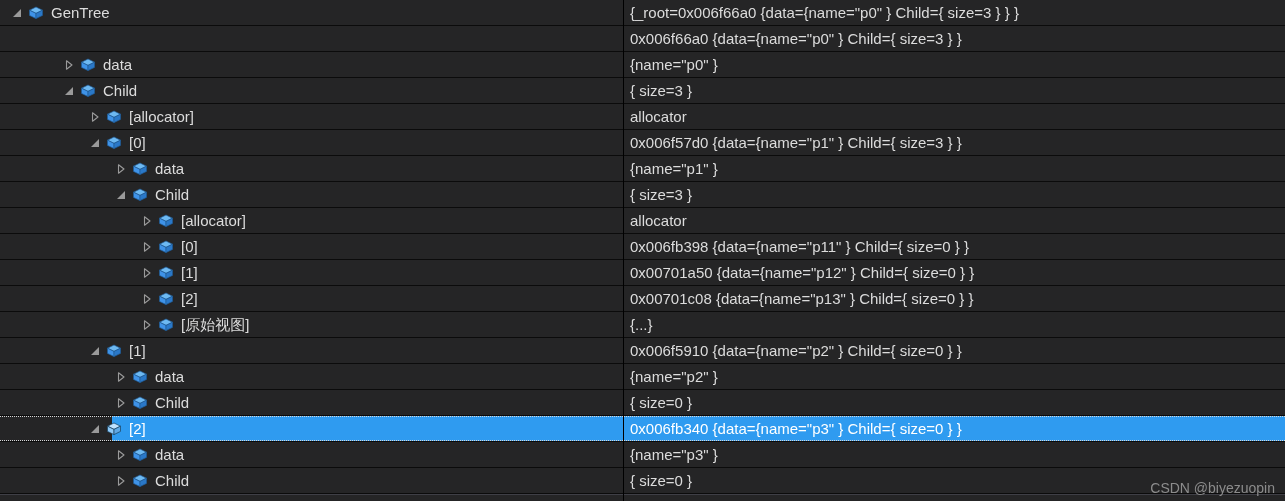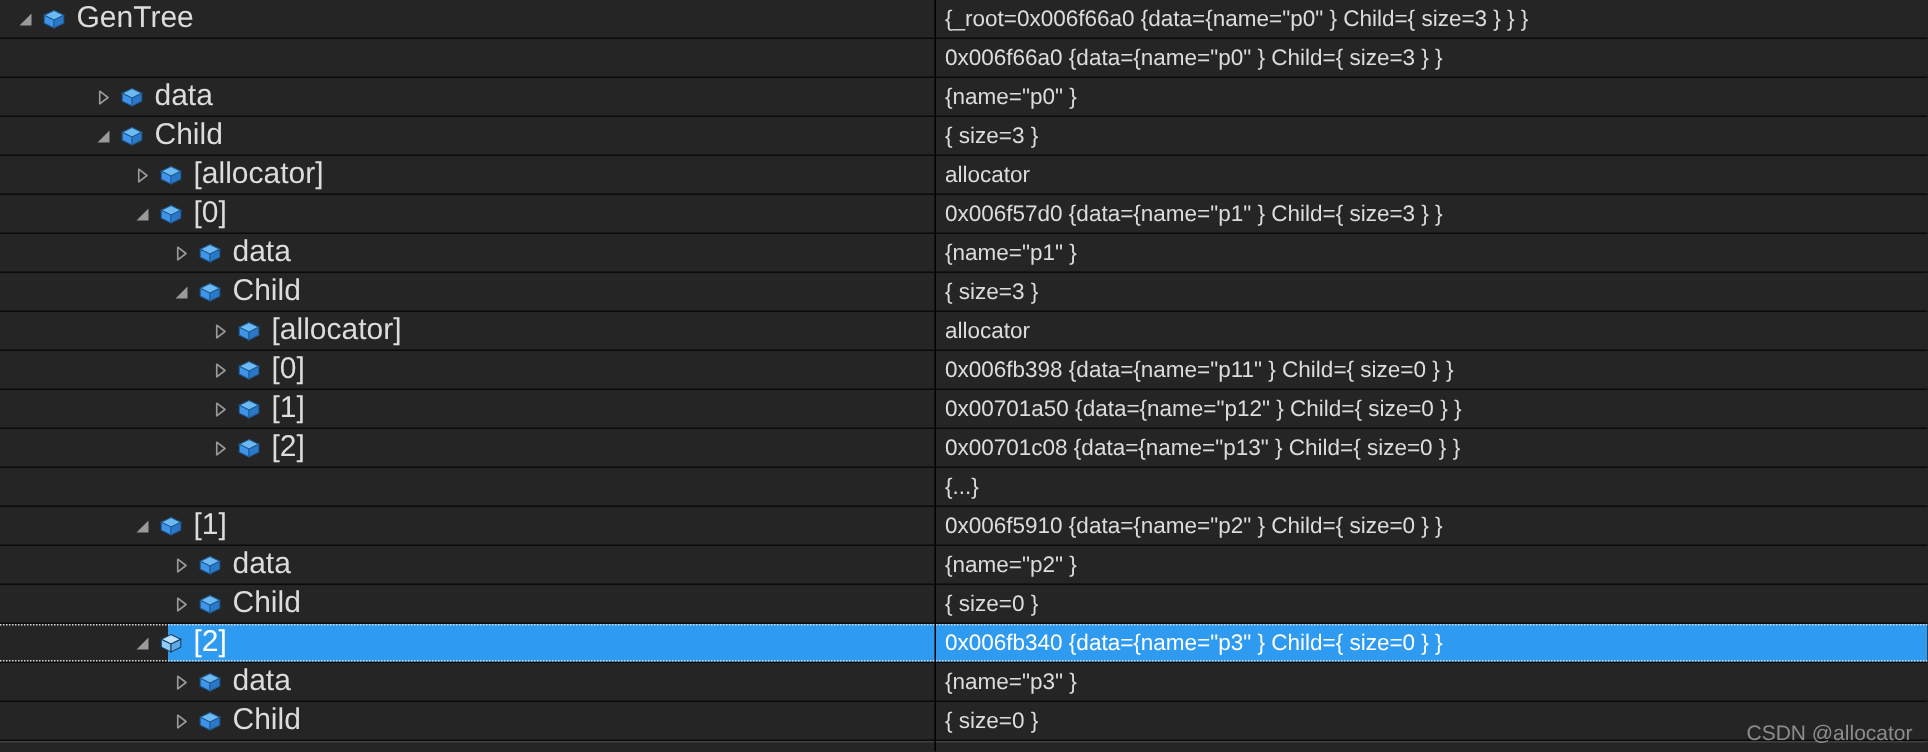--- a/index.html
+++ b/index.html
@@ -95,21 +95,21 @@
     height: 25px;
     display: flex;
     align-items: center;
     justify-content: center;
   }
   .node-icon svg { display: block; }
 
   .node-label {
     flex: 0 0 auto;
     color: #dcdcdc;
-    font-size: 20px;
+    font-size: 15px;
     padding-left: 5px;
     line-height: 25px;
   }
 
   
   .tree-row.selected .sel-band {
     position: absolute;
     top: 0;
     left: 112px;
     right: 0;
@@ -366,20 +366,36 @@
               <path d="M8 2 L14.5 5.2 L8 8.4 L1.5 5.2 Z" fill="#6db9f2" stroke="#1f5c96" stroke-width="0.7"></path>
               <path d="M1.5 5.2 L8 8.4 L8 13.6 L1.5 10.4 Z" fill="#3f93e8" stroke="#1f5c96" stroke-width="0.7"></path>
               <path d="M14.5 5.2 L8 8.4 L8 13.6 L14.5 10.4 Z" fill="#2a78c8" stroke="#1f5c96" stroke-width="0.7"></path>
             </svg>
           </span>
           <span class="node-label">[2]</span>
         </div>
         <div class="value-cell">0x00701c08 {data={name="p13" } Child={ size=0 } }</div>
       </div>
       <div class="tree-row">
+        <div class="name-cell">
+          <span class="indent" style="width: 138px;"></span>
+          <span class="expander">
+            <svg width="10" height="10" viewBox="0 0 10 10">
+              <path d="M2.5 0.8 L8 5 L2.5 9.2 Z" fill="none" stroke="#9a9a9a" stroke-width="1.1" stroke-linejoin="round"></path>
+            </svg>
+          </span>
+          <span class="node-icon">
+            <svg width="16" height="16" viewBox="0 0 16 16">
+              <path d="M8 2 L14.5 5.2 L8 8.4 L1.5 5.2 Z" fill="#6db9f2" stroke="#1f5c96" stroke-width="0.7"></path>
+              <path d="M1.5 5.2 L8 8.4 L8 13.6 L1.5 10.4 Z" fill="#3f93e8" stroke="#1f5c96" stroke-width="0.7"></path>
+              <path d="M14.5 5.2 L8 8.4 L8 13.6 L14.5 10.4 Z" fill="#2a78c8" stroke="#1f5c96" stroke-width="0.7"></path>
+            </svg>
+          </span>
+          <span class="node-label">[原始视图]</span>
+        </div>
         <div class="value-cell">{...}</div>
       </div>
       <div class="tree-row">
         <div class="name-cell">
           <span class="indent" style="width: 86px;"></span>
           <span class="expander">
             <svg width="10" height="10" viewBox="0 0 10 10">
               <path d="M9 1 L9 9 L1 9 Z" fill="#9a9a9a"></path>
             </svg>
           </span>
@@ -487,14 +503,14 @@
               <path d="M14.5 5.2 L8 8.4 L8 13.6 L14.5 10.4 Z" fill="#2a78c8" stroke="#1f5c96" stroke-width="0.7"></path>
             </svg>
           </span>
           <span class="node-label">Child</span>
         </div>
         <div class="value-cell">{ size=0 }</div>
       </div>
       <div class="tree-row partial"></div>
     </div>
   <div class="col-divider"></div>
-  <div class="watermark">CSDN @allocator</div>
+  <div class="watermark">CSDN @biyezuopin</div>
 </div>
 
 </body></html>

